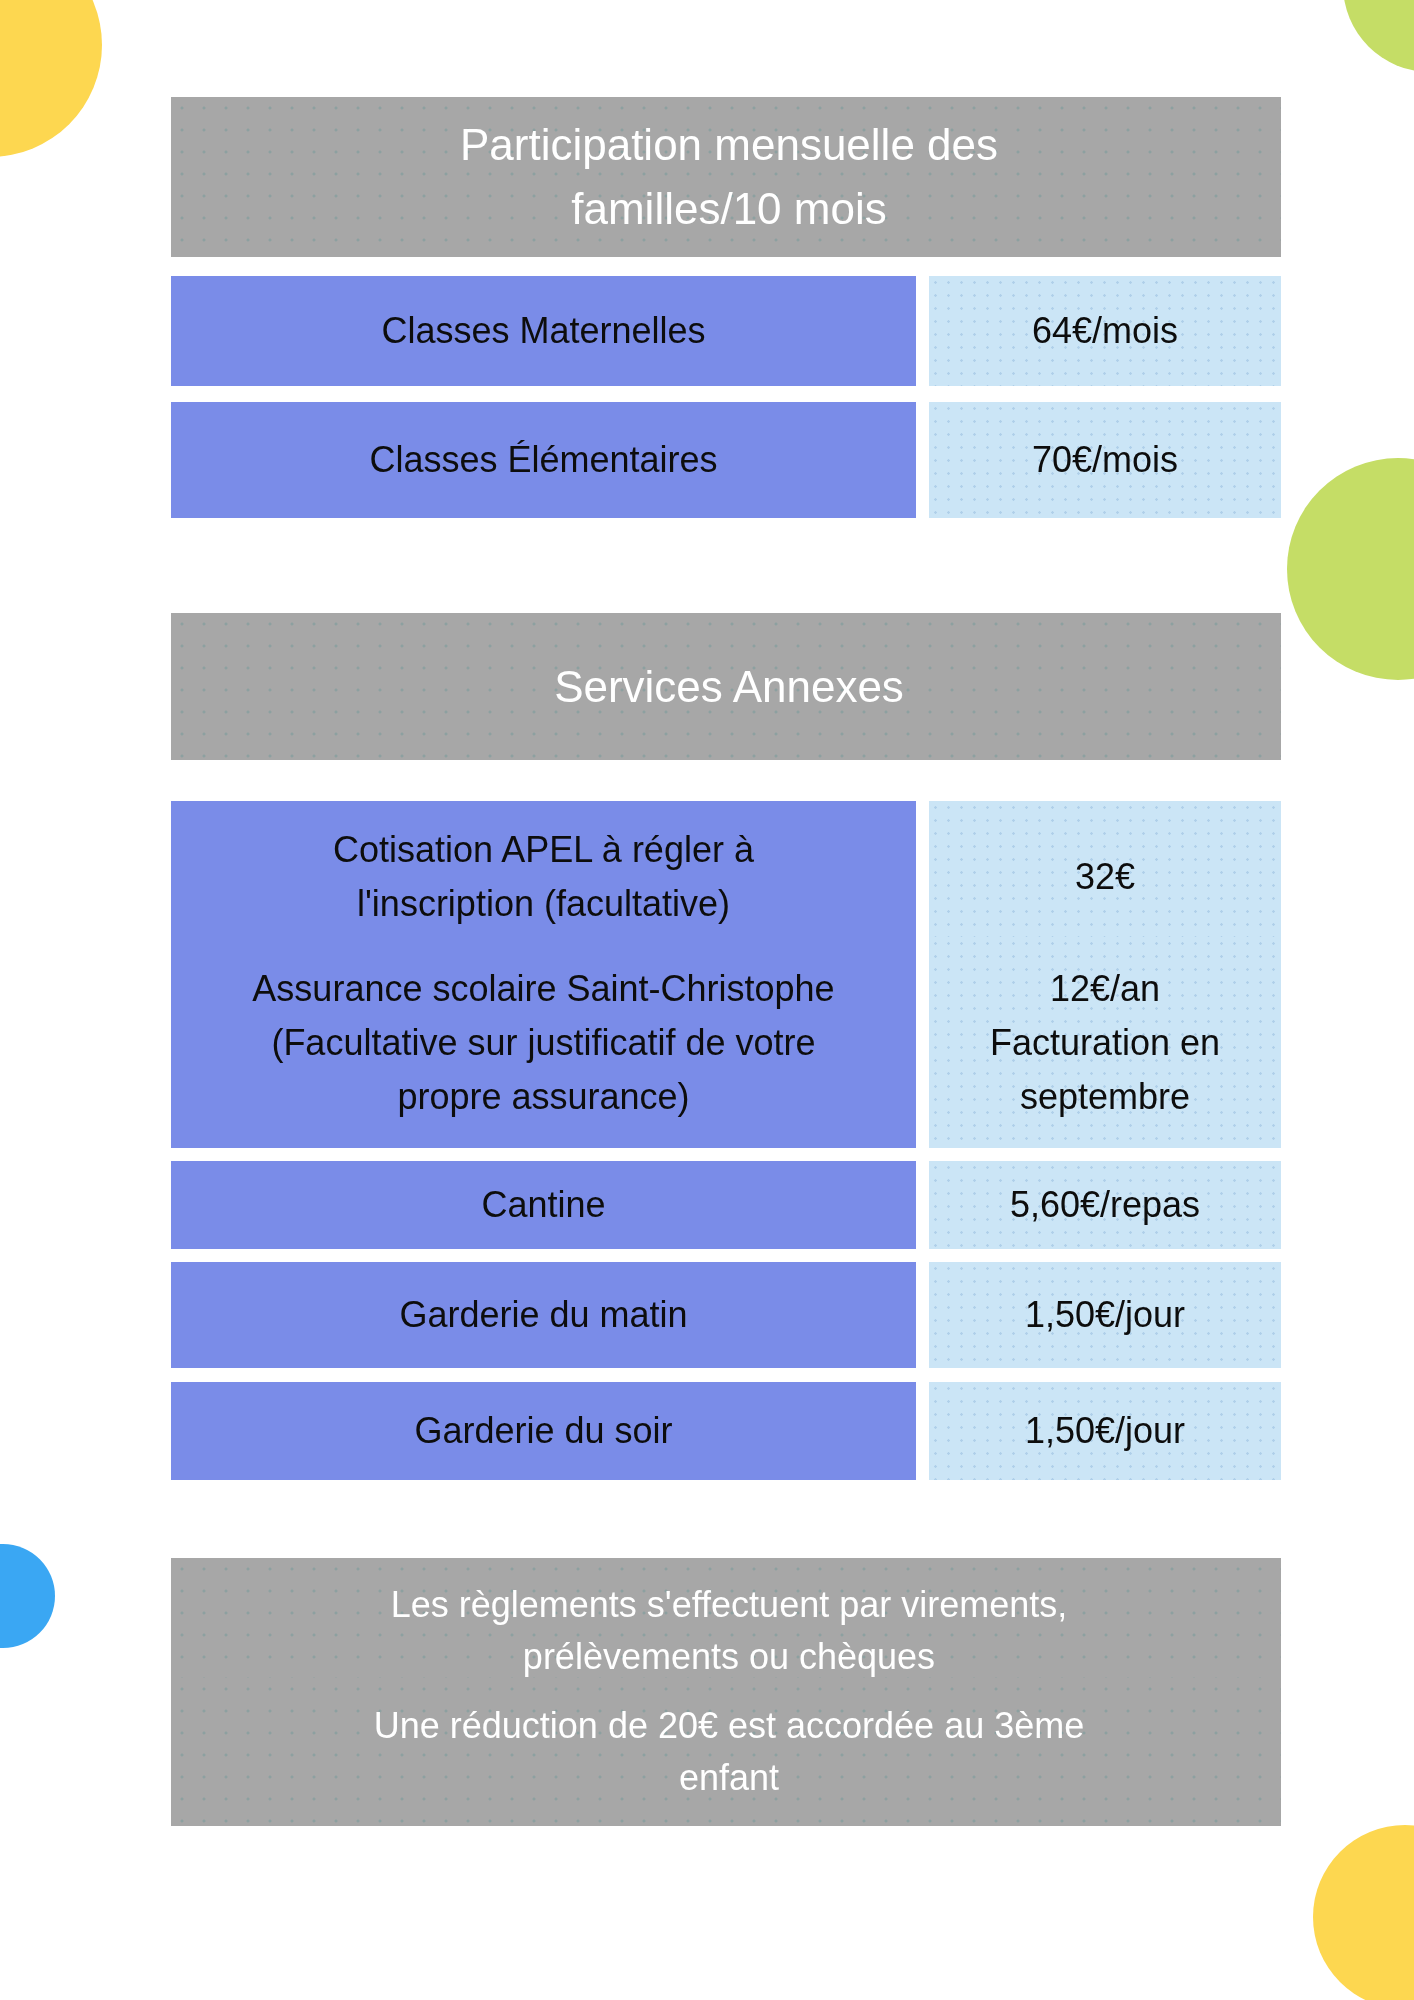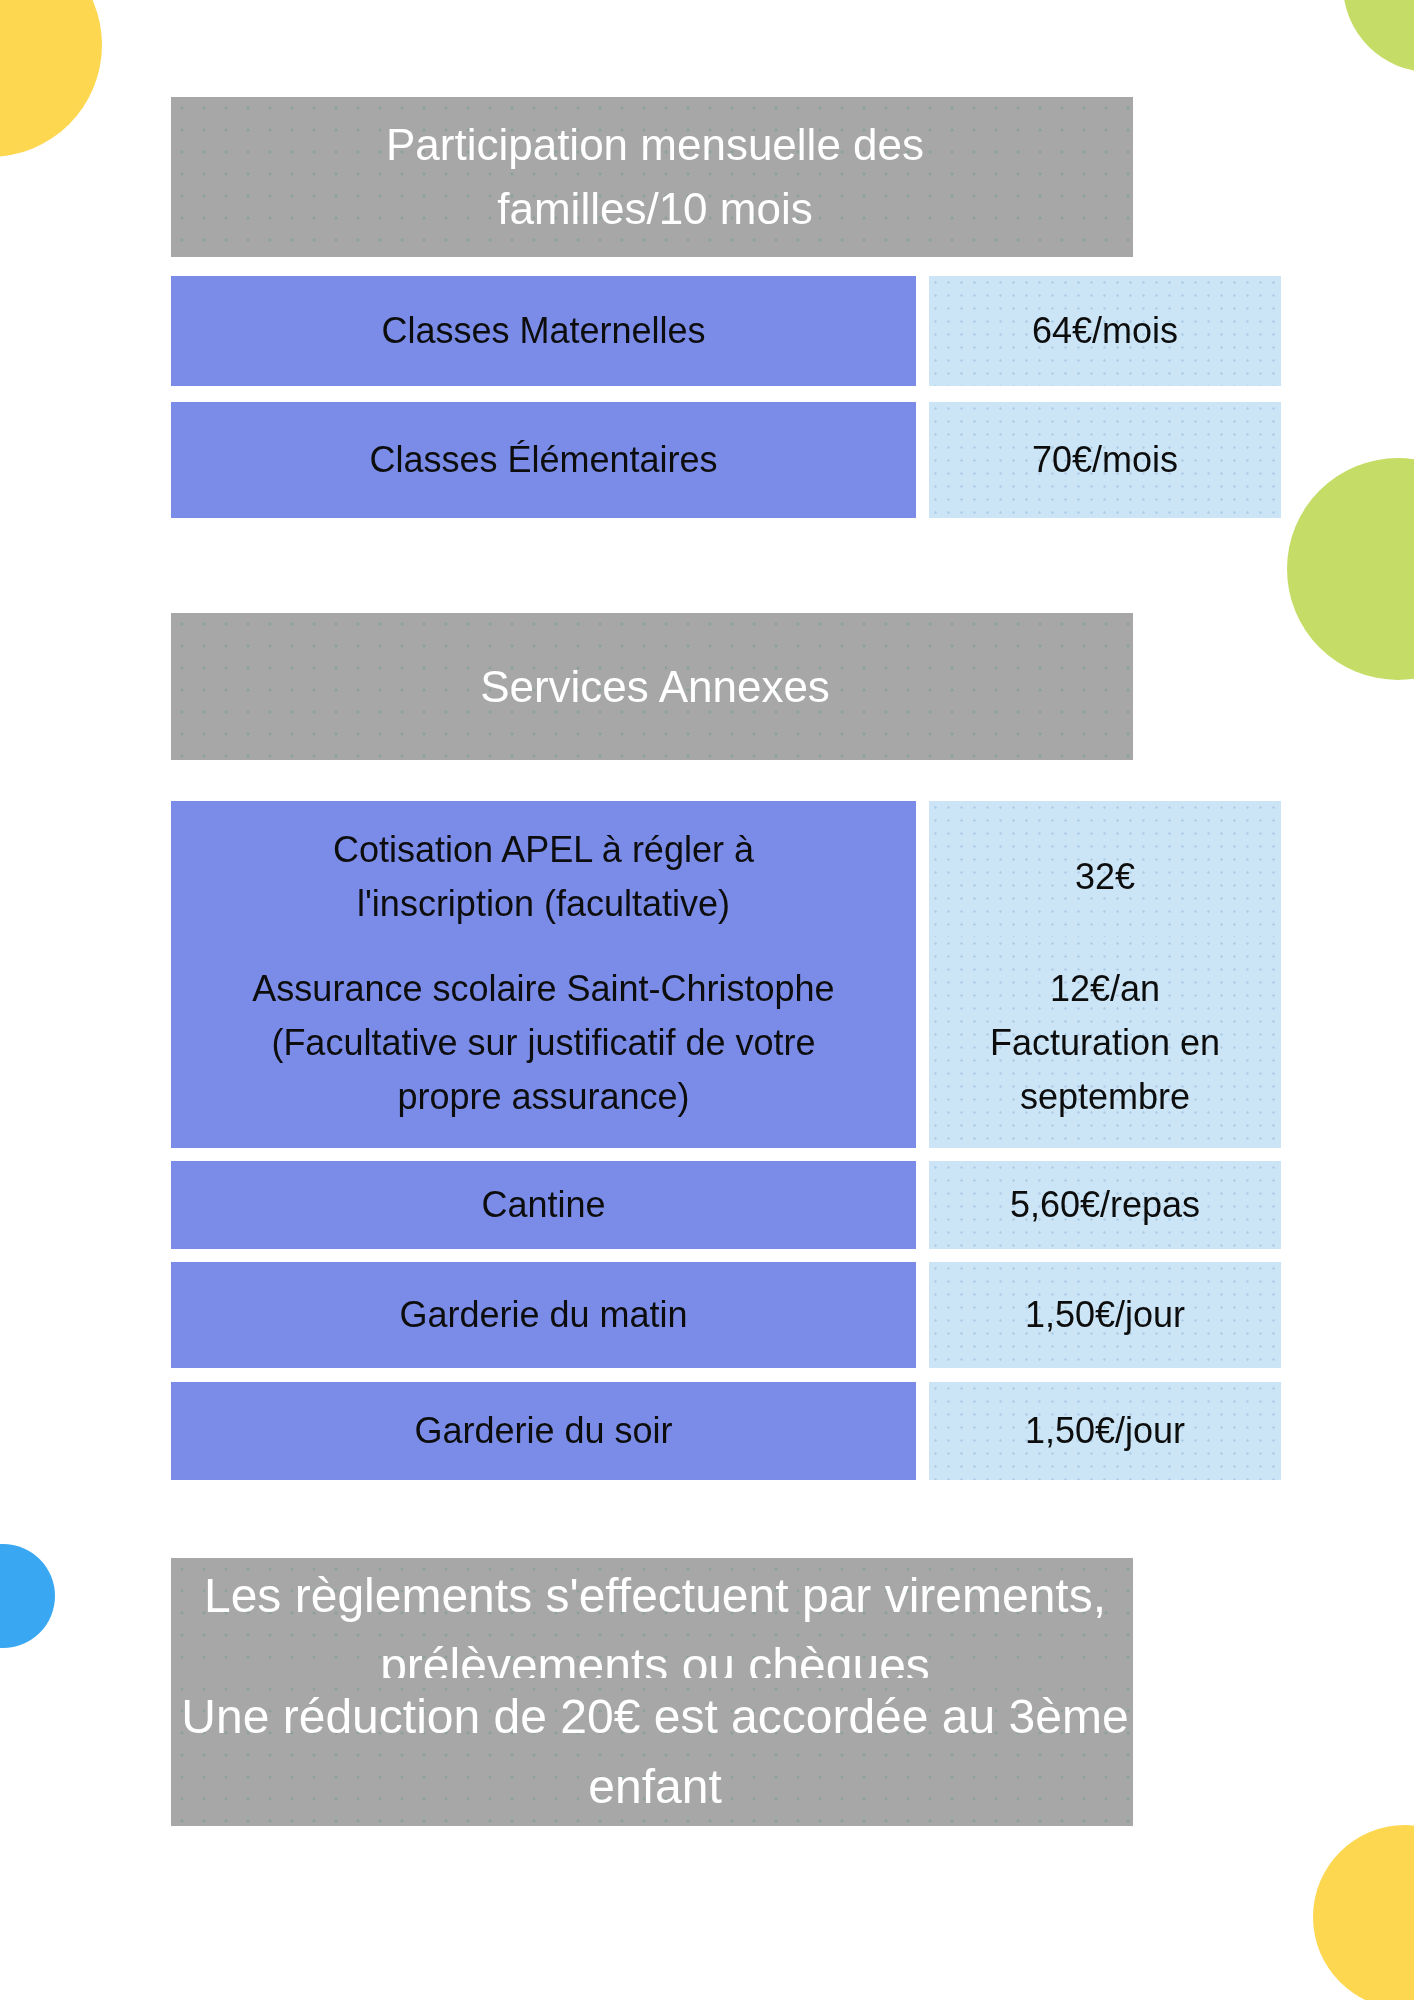--- a/index.html
+++ b/index.html
@@ -15,39 +15,39 @@
   .circle{position:absolute;border-radius:50%;}
   .c-yellow-tl{width:224px;height:224px;left:-122px;top:-67px;background:#fdd750;}
   .c-green-tr{width:174px;height:174px;left:1343px;top:-102px;background:#c5dd66;}
   .c-green-mr{width:222px;height:222px;left:1287px;top:458px;background:#c5dd66;}
   .c-blue-ml{width:104px;height:104px;left:-49px;top:1544px;background:#3aa7f3;}
   .c-yellow-br{width:184px;height:184px;left:1313px;top:1825px;background:#fdd750;}
 
   .block{
     position:absolute;
     left:171px;
-    width:962px;
+    width:1110px;
     display:flex;
     align-items:center;
     justify-content:center;
     text-align:center;
     box-sizing:border-box;
     padding-left:6px;
   }
   .gray{
     background:#a7a7a7;
     background-image:radial-gradient(rgba(70,140,140,0.28) 1.2px, transparent 1.8px);
     background-size:22px 22px;
     color:#ffffff;
     font-size:44px;
     line-height:1.45;
     white-space:pre-line;
   }
   .note{
-    font-size:48px;
+    font-size:36px;
     line-height:1.45;
   }
   .row{
     position:absolute;
     left:171px;
     width:1110px;
     display:flex;
   }
   .cell{
     display:flex;

